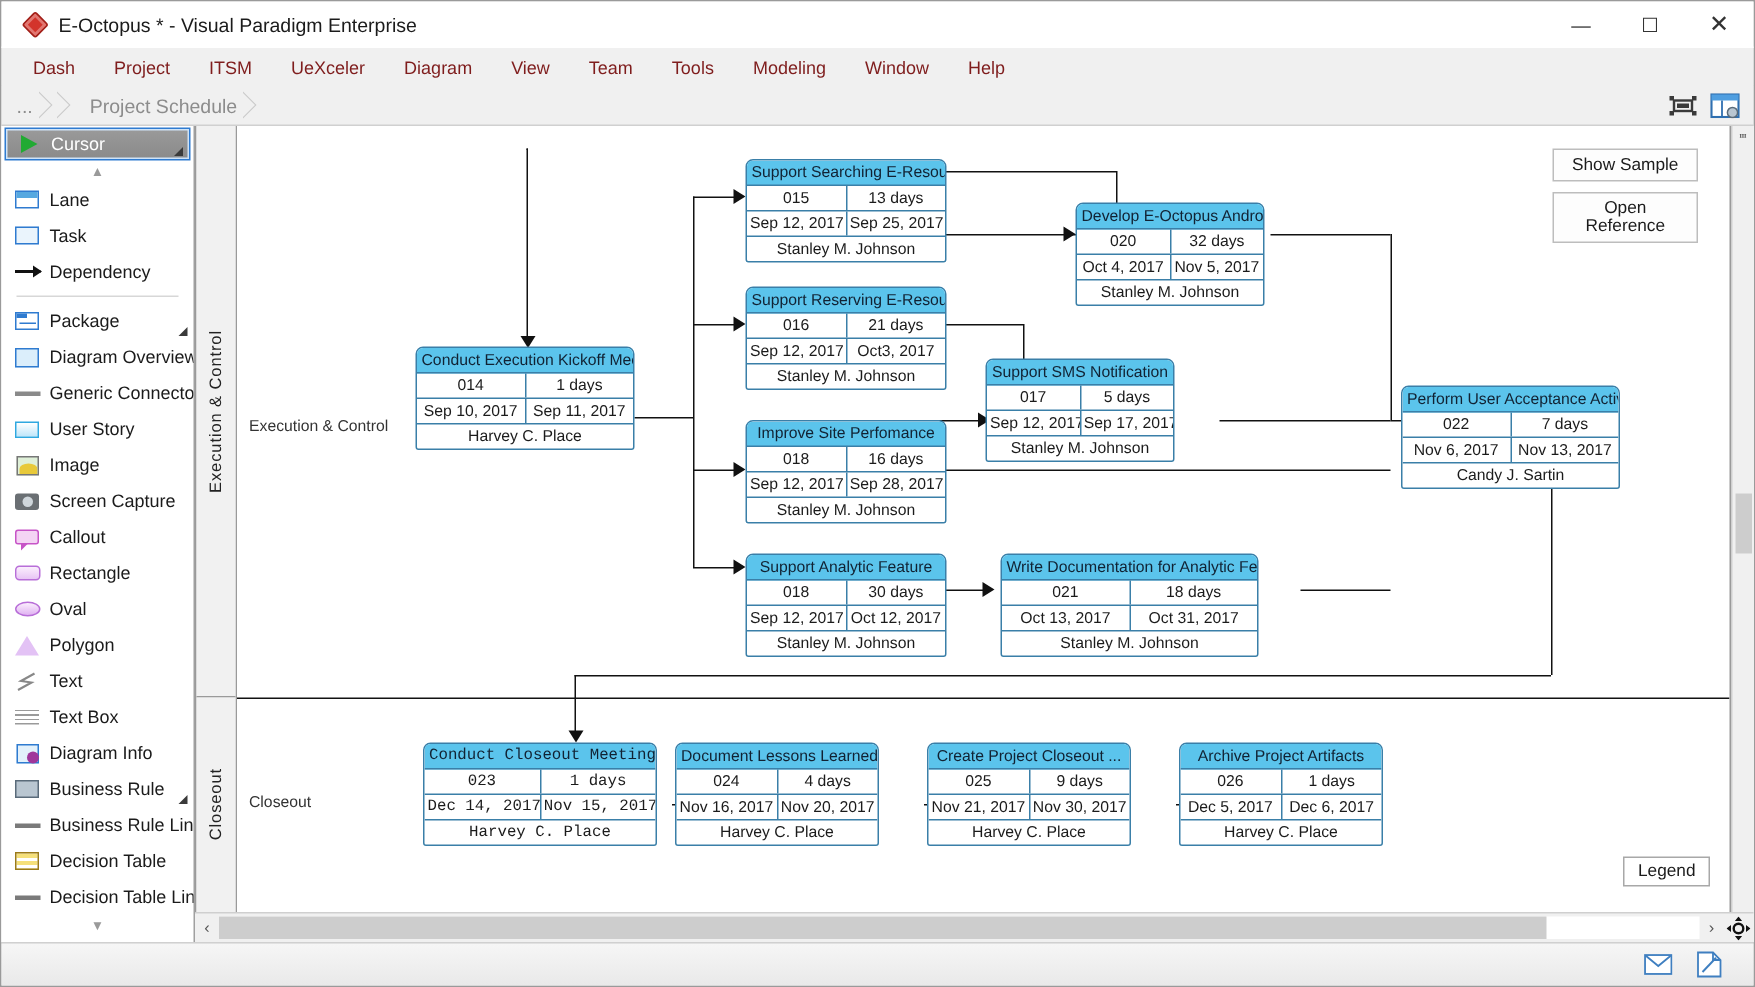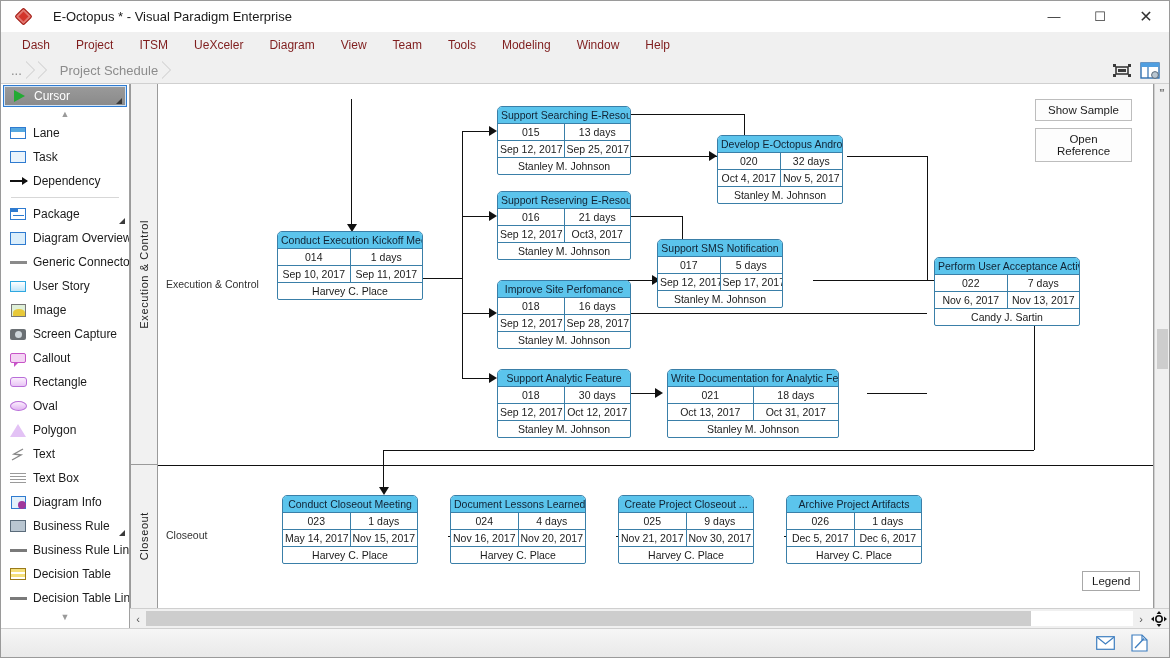--- a/index.html
+++ b/index.html
@@ -19,21 +19,20 @@
     display:flex; flex-direction:column;
     background:#f0f0f0;
     position:relative;
   }
   
   #titlebar {
     height:31px; flex:0 0 31px;
     background:#ffffff;
     display:flex; align-items:center;
     border-bottom:1px solid #ffffff;
-    gap:14px;
   }
   #app-icon { width:28px; margin-left:8px; display:flex; align-items:center; justify-content:center;}
   .diamond {
     width:13px;height:13px;background:#d3342b;transform:rotate(45deg);
     border:1px solid #a02019; border-radius:2px;
     box-shadow: inset 0 0 0 2px #ffffff55;
   }
   #title-text { font-size:13px; color:#1b1b1b; margin-left:2px; }
   #winbtns { margin-left:auto; display:flex; height:31px; }
   .winbtn { width:46px; height:31px; display:flex; align-items:center; justify-content:center; color:#333; font-size:13px;}
@@ -589,28 +588,28 @@
               <div class="task-cell left">021</div>
               <div class="task-cell">18 days</div>
             </div>
             <div class="task-r3">
               <div class="task-cell left">Oct 13, 2017</div>
               <div class="task-cell">Oct 31, 2017</div>
             </div>
             <div class="task-r4">Stanley M. Johnson</div>
           </div>
 
-          <div class="task" style="left:124px; top:411px; width:136px;">
+          <div class="task" style="left:124px; top:411px; width:156px;font-family:Liberation Mono, monospace;">
             <div class="task-title">Conduct Closeout Meeting</div>
             <div class="task-r2">
               <div class="task-cell left">023</div>
               <div class="task-cell">1 days</div>
             </div>
             <div class="task-r3">
-              <div class="task-cell left">May 14, 2017</div>
+              <div class="task-cell left">Dec 14, 2017</div>
               <div class="task-cell">Nov 15, 2017</div>
             </div>
             <div class="task-r4">Harvey C. Place</div>
           </div>
 
           <div class="task" style="left:292px; top:411px; width:136px;">
             <div class="task-title">Document Lessons Learned</div>
             <div class="task-r2">
               <div class="task-cell left">024</div>
               <div class="task-cell">4 days</div>

